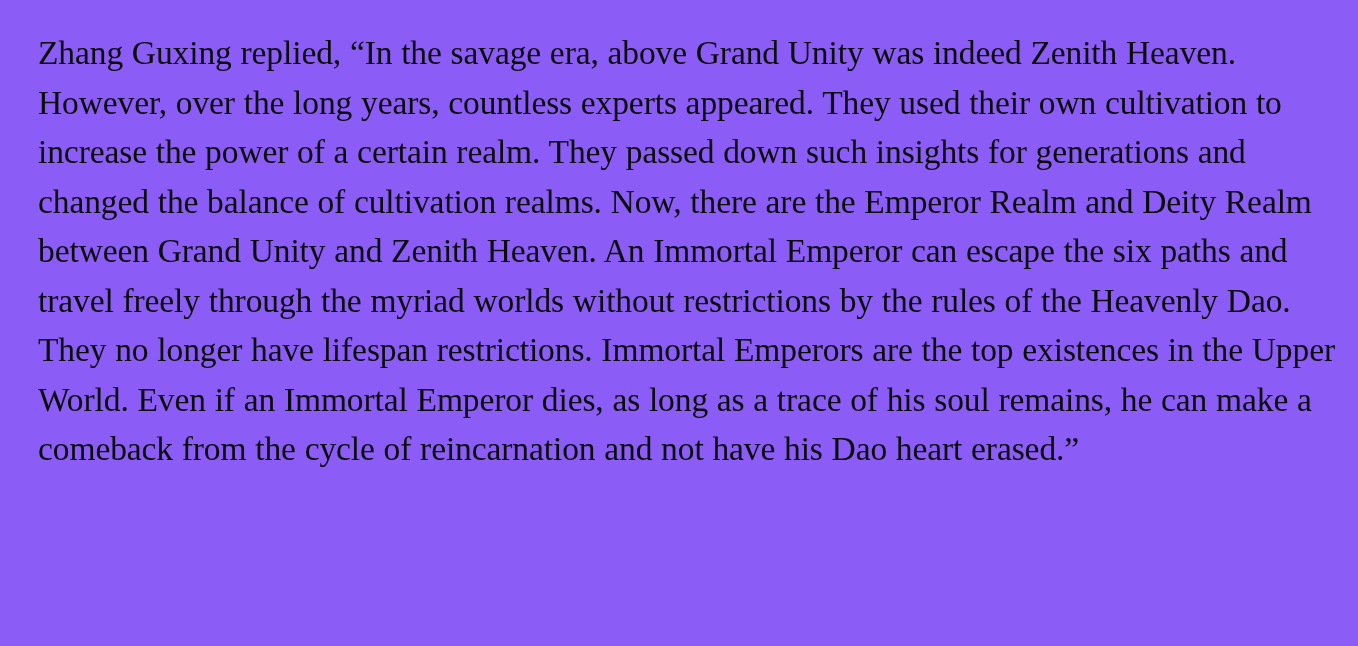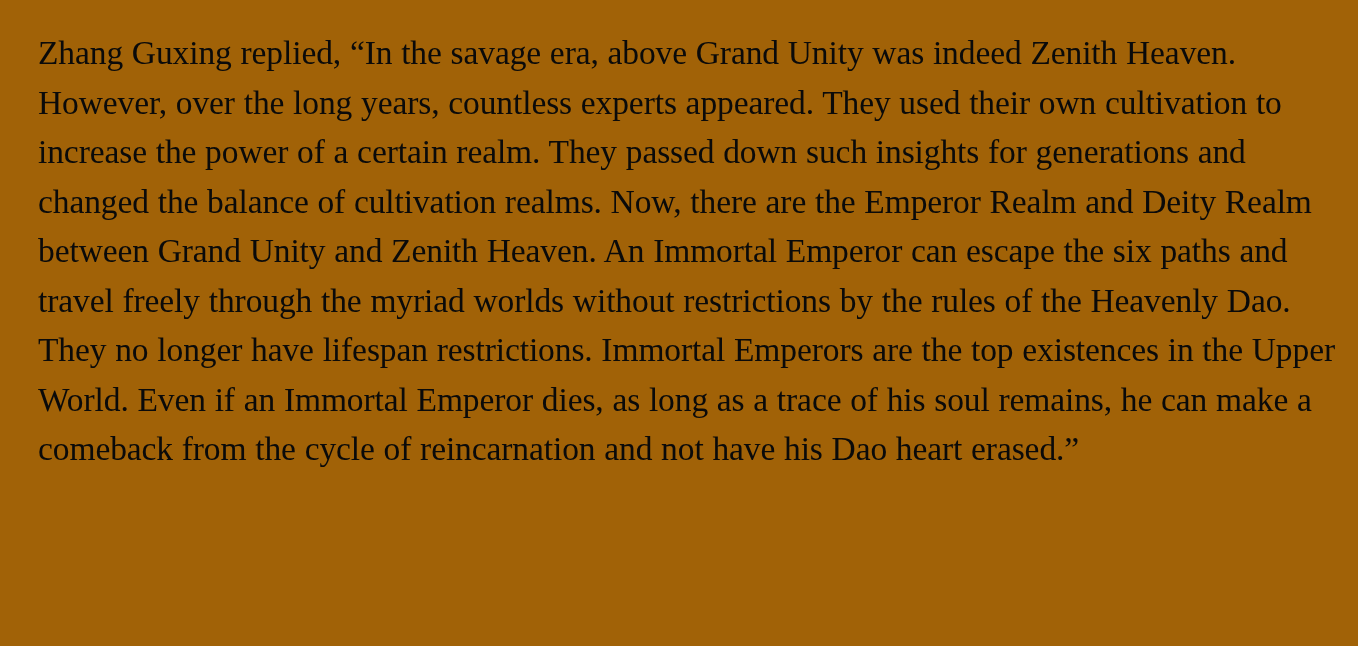--- a/index.html
+++ b/index.html
@@ -11,21 +11,21 @@
     width: 1358px;
     height: 646px;
     overflow: hidden;
     font-family: "Liberation Serif", "DejaVu Serif", serif;
   }
   .page {
     box-sizing: border-box;
     width: 1358px;
     height: 646px;
     padding: 28px 14px 0 38px;
-    background: #a16207;
+    background: #8b5cf6;
   }
   .body-text {
     font-family: "Liberation Serif", "DejaVu Serif", serif;
     font-size: 33.5px;
     line-height: 49.5px;
     color: #0a0a0a;
     letter-spacing: -0.1px;
     word-spacing: 0.5px;
     text-align: left;
     white-space: pre-wrap;

